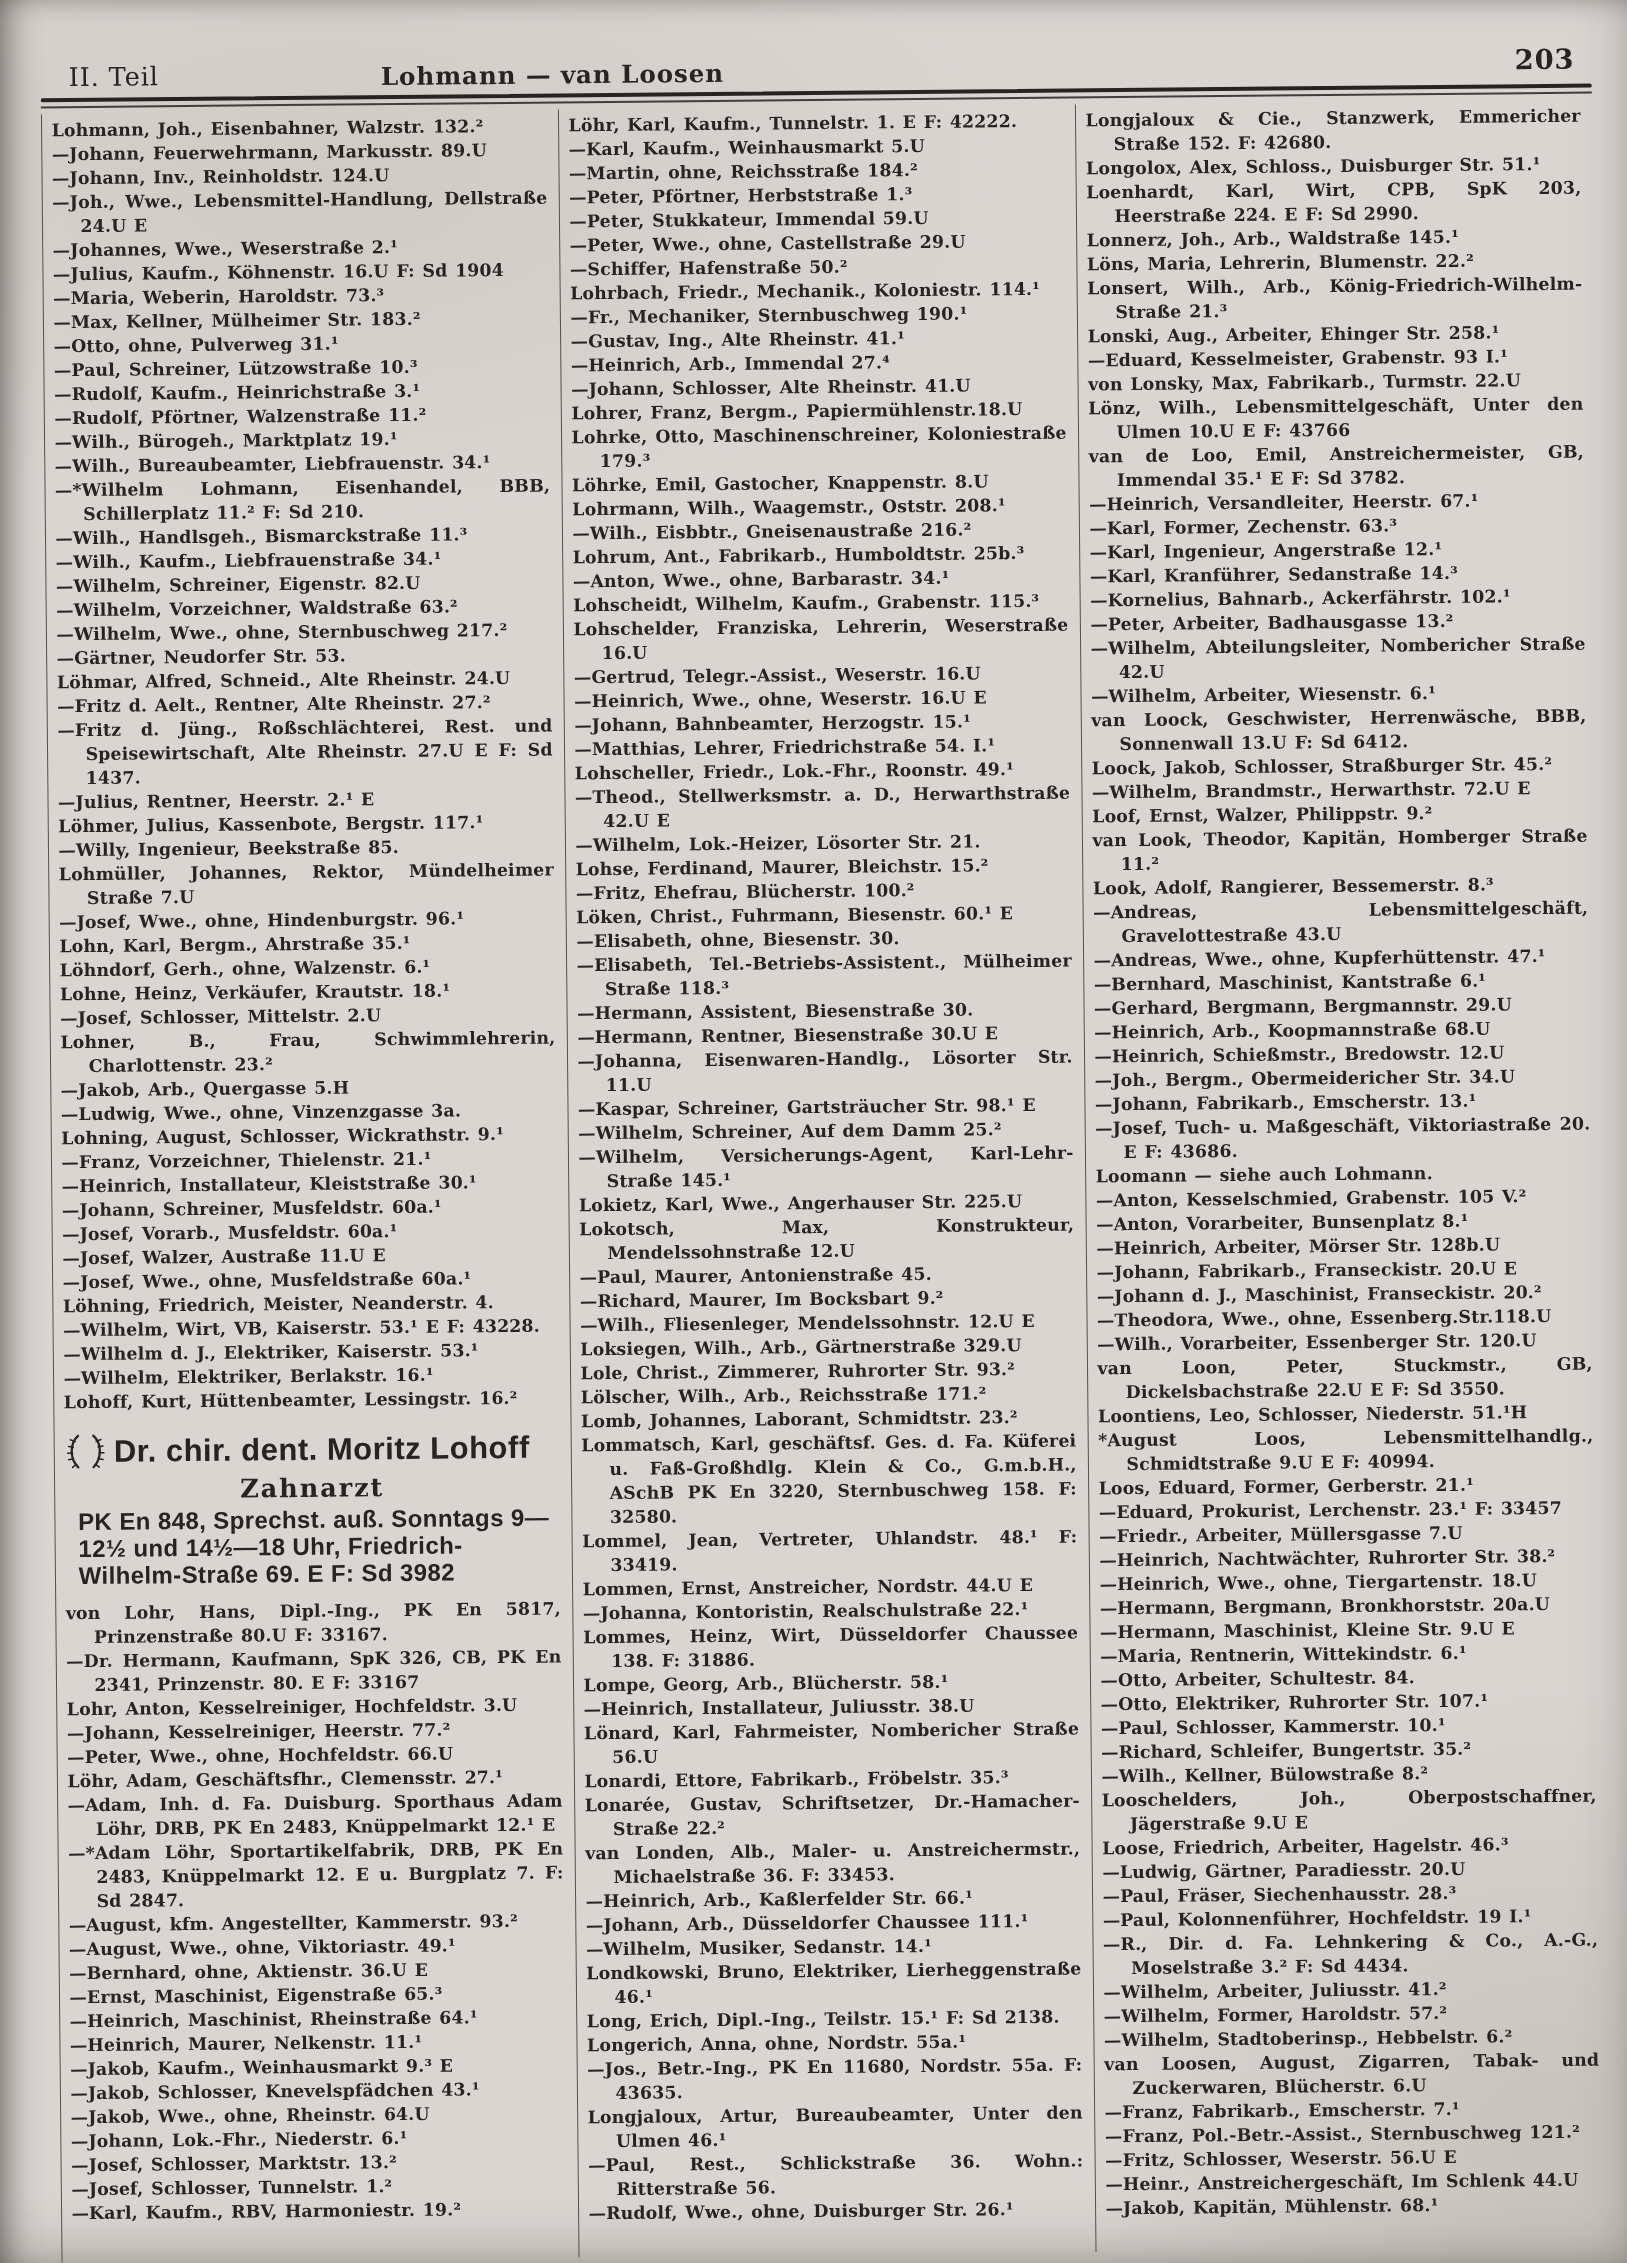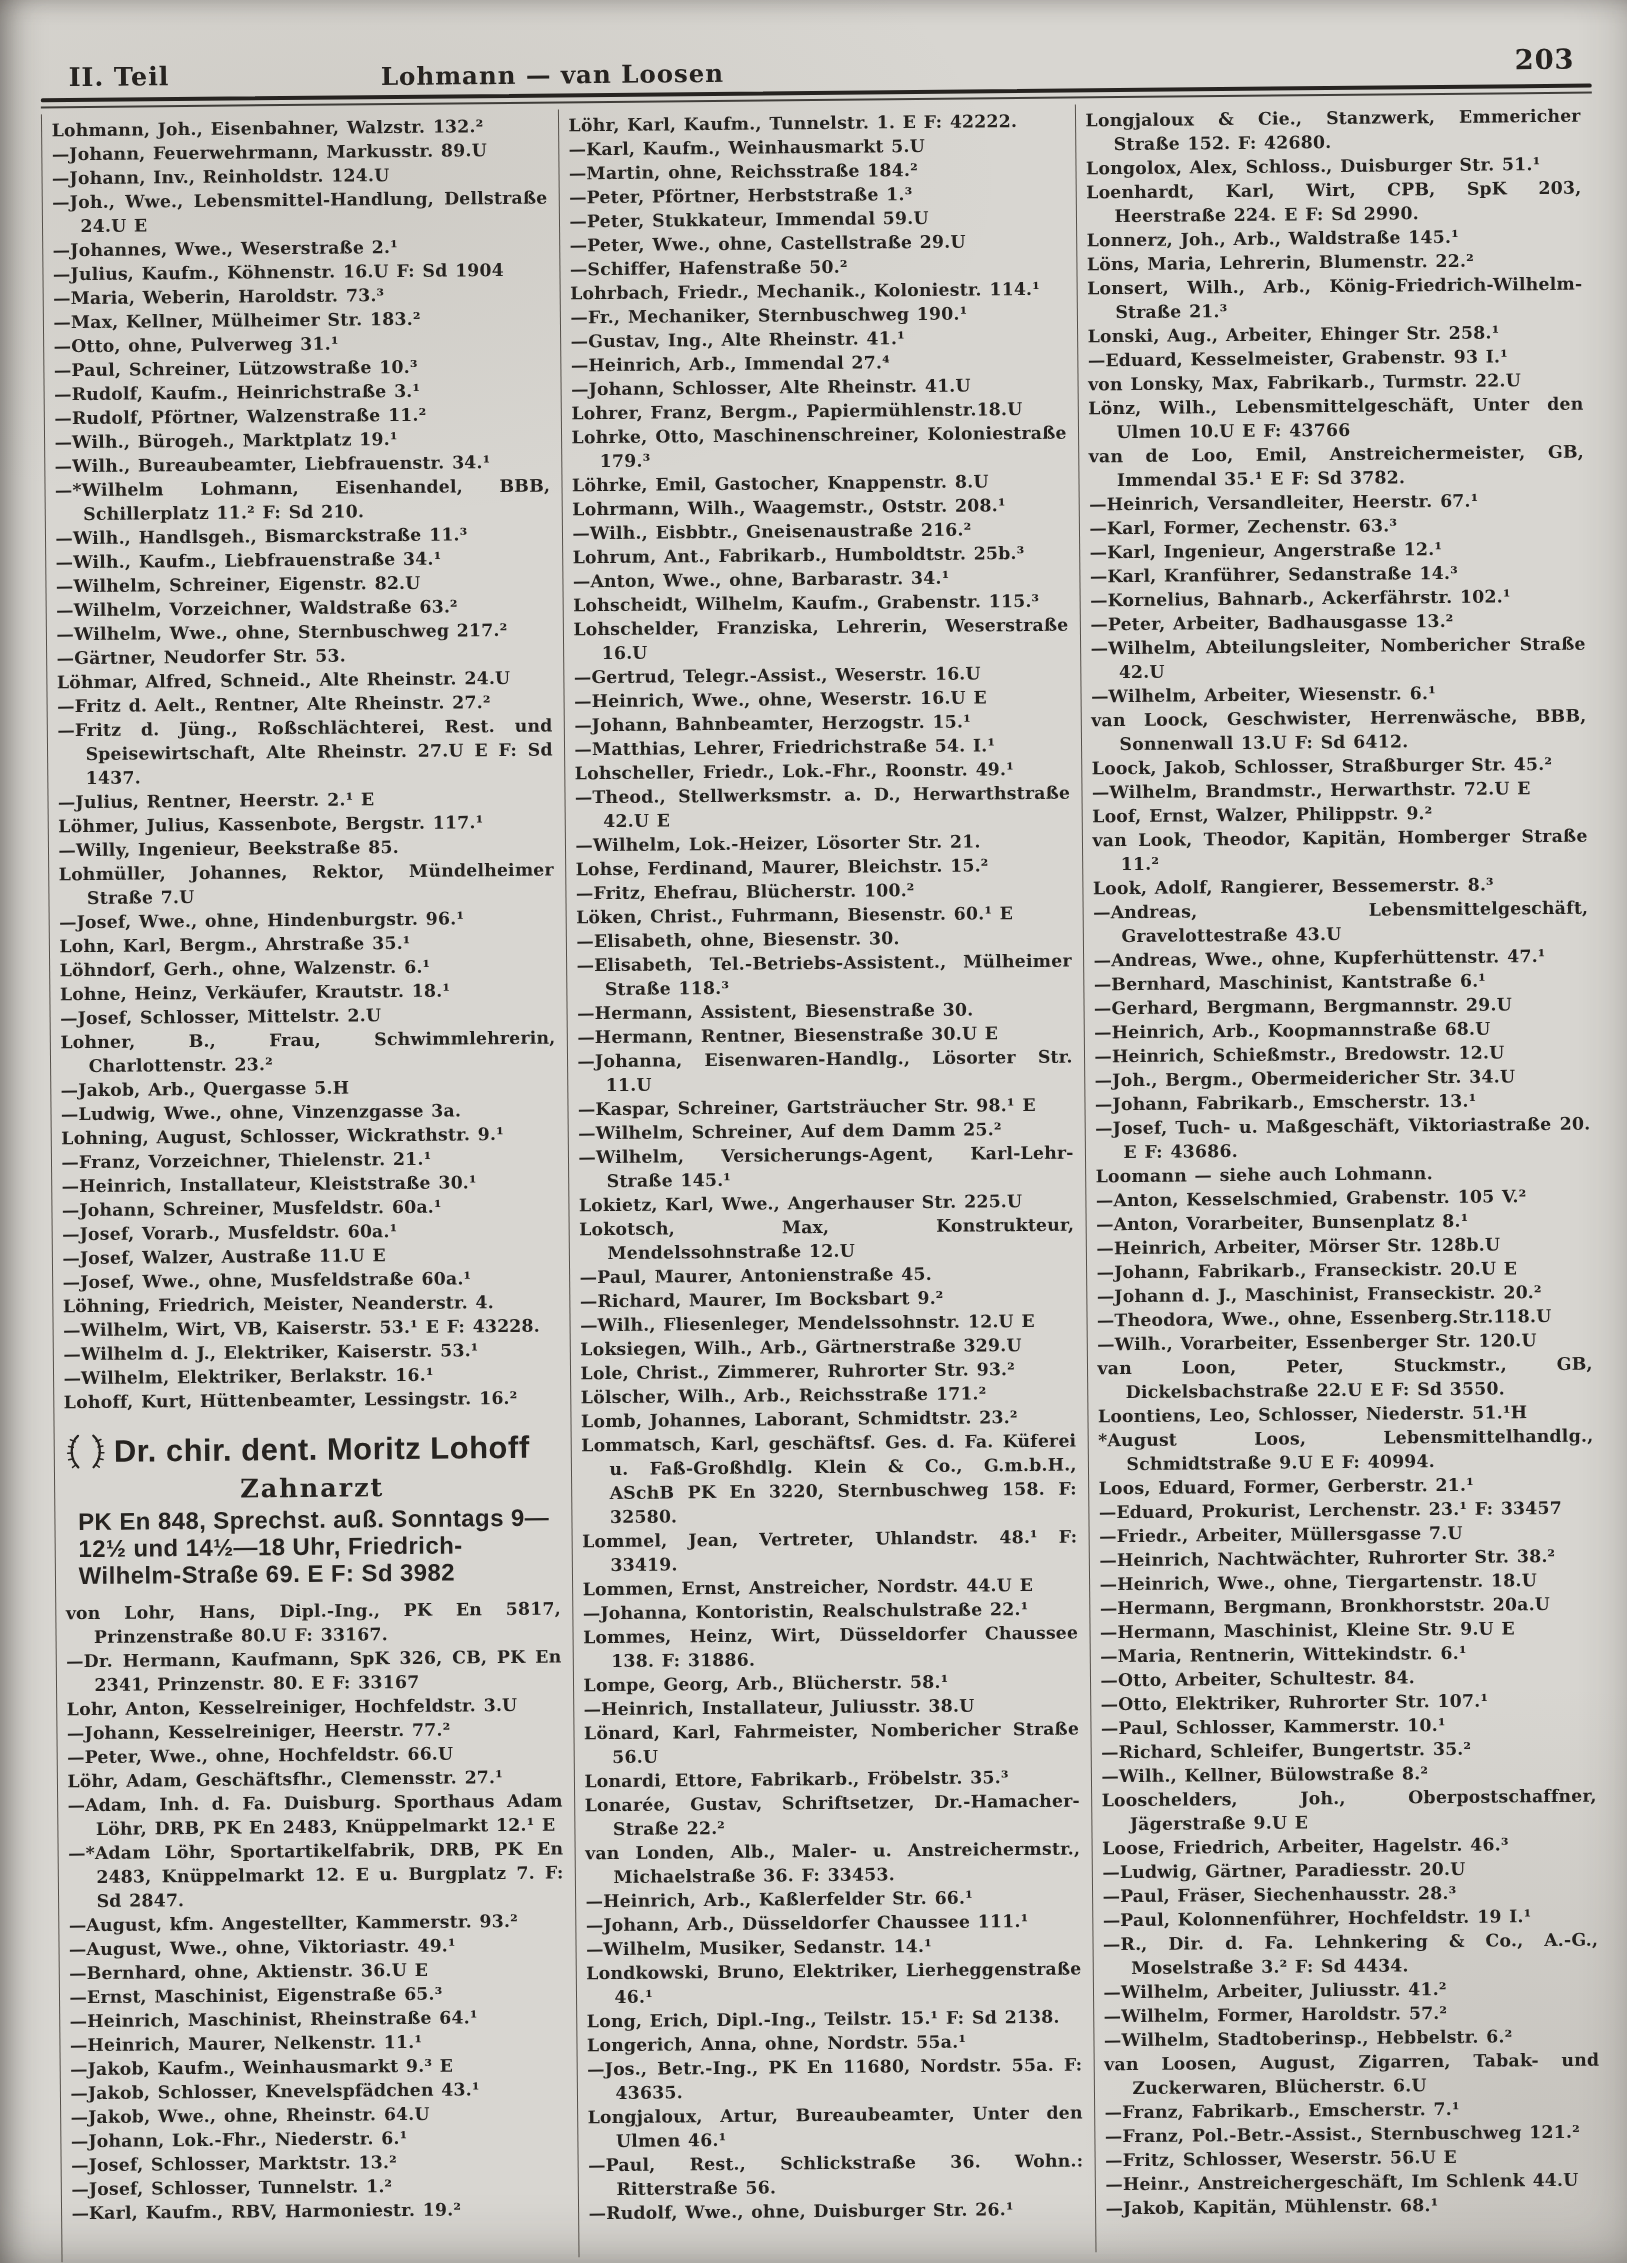--- a/index.html
+++ b/index.html
@@ -25,21 +25,21 @@
   .page{
     position:absolute;left:0;top:0;width:1628px;height:2264px;
     transform:rotate(-0.55deg);transform-origin:50% 42%;
     padding:36px 28px 0 49px;box-sizing:border-box;
     color:var(--ink);
   }
   
   header{position:relative;height:55px;}
   .hdr-left{
     position:absolute;left:28px;bottom:5.7px;
-    font-size:25.6px;font-weight:bold;letter-spacing:0.9px;
+    font-size:25.6px;font-weight:normal;letter-spacing:0.9px;
   }
   .hdr-center{
     position:absolute;left:33%;bottom:3.8px;transform:translateX(-50%);
     font-size:24.6px;font-weight:bold;letter-spacing:0.9px;white-space:nowrap;
   }
   .hdr-page{
     position:absolute;right:17px;bottom:9.5px;
     font-size:27.4px;font-weight:bold;letter-spacing:0.9px;
   }
   .hdr-rule{height:3.8px;background:var(--ink);border-radius:1.9px;}

